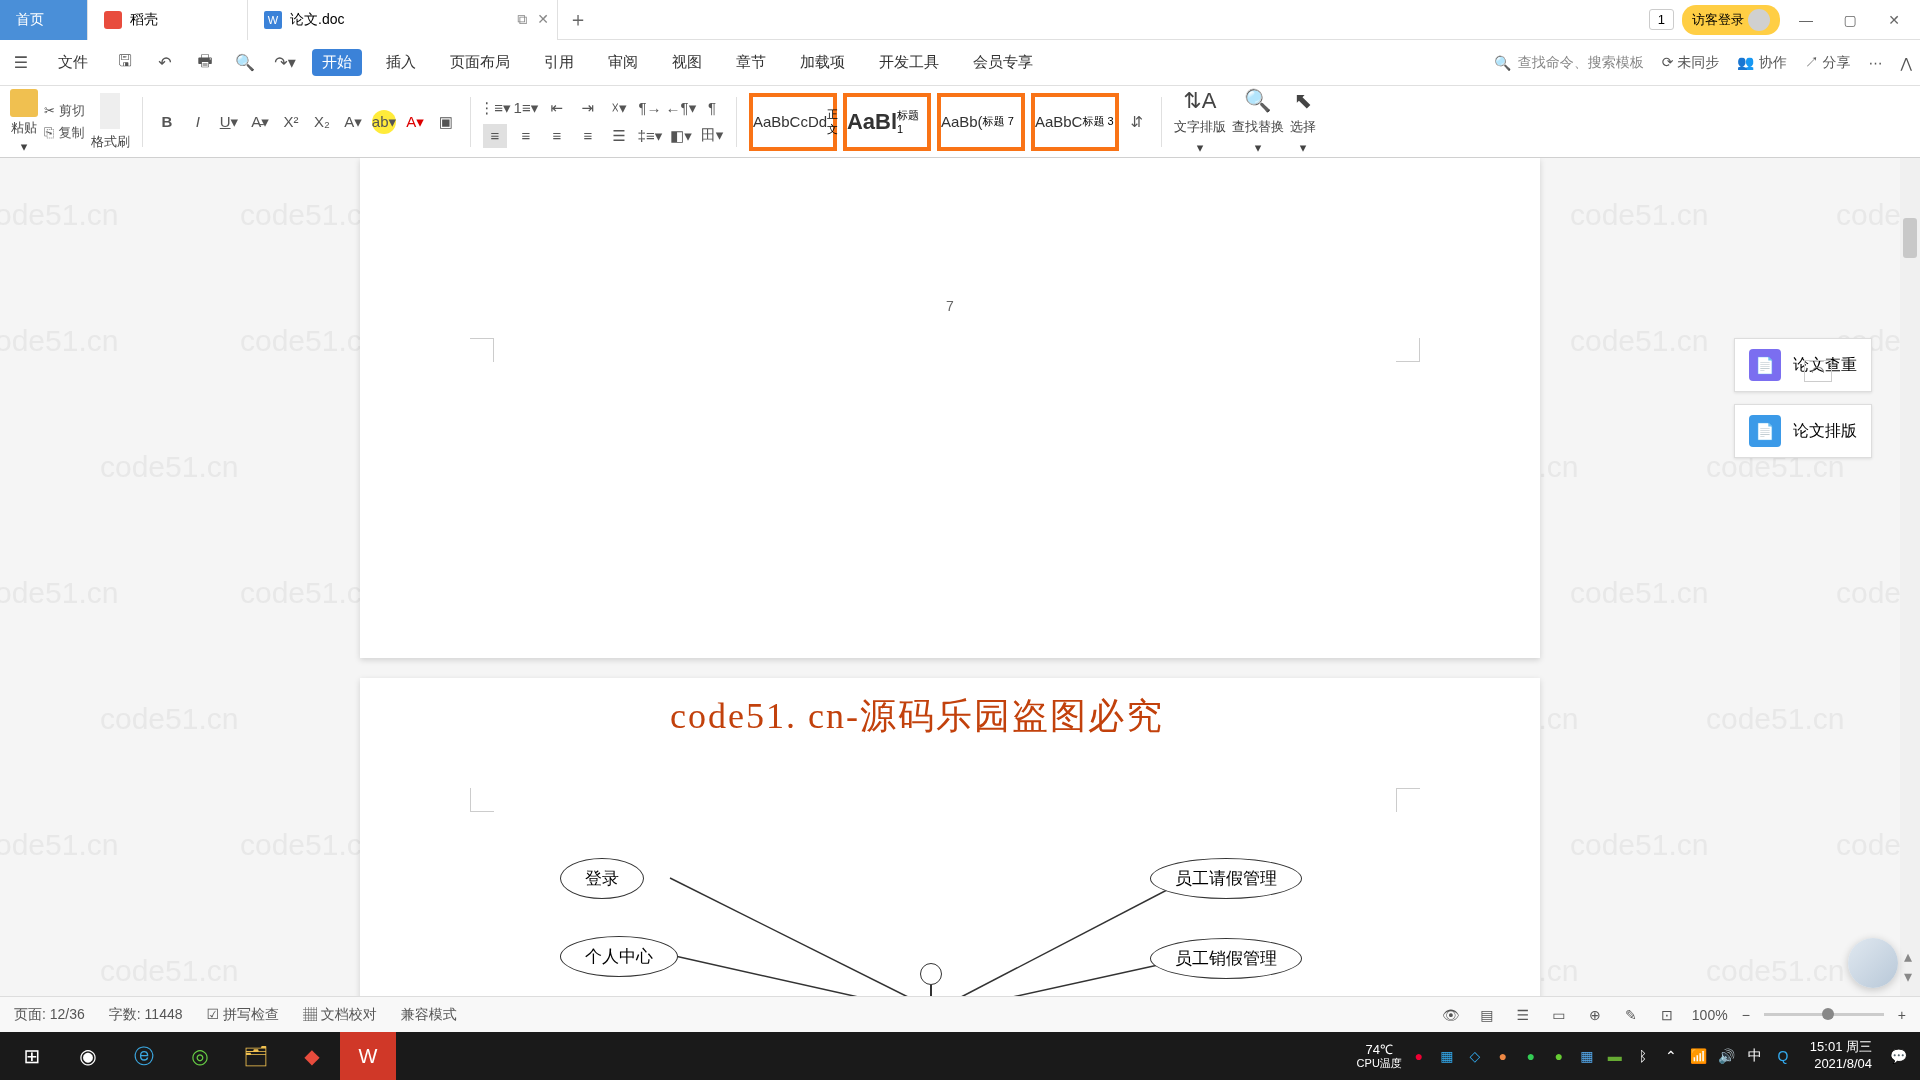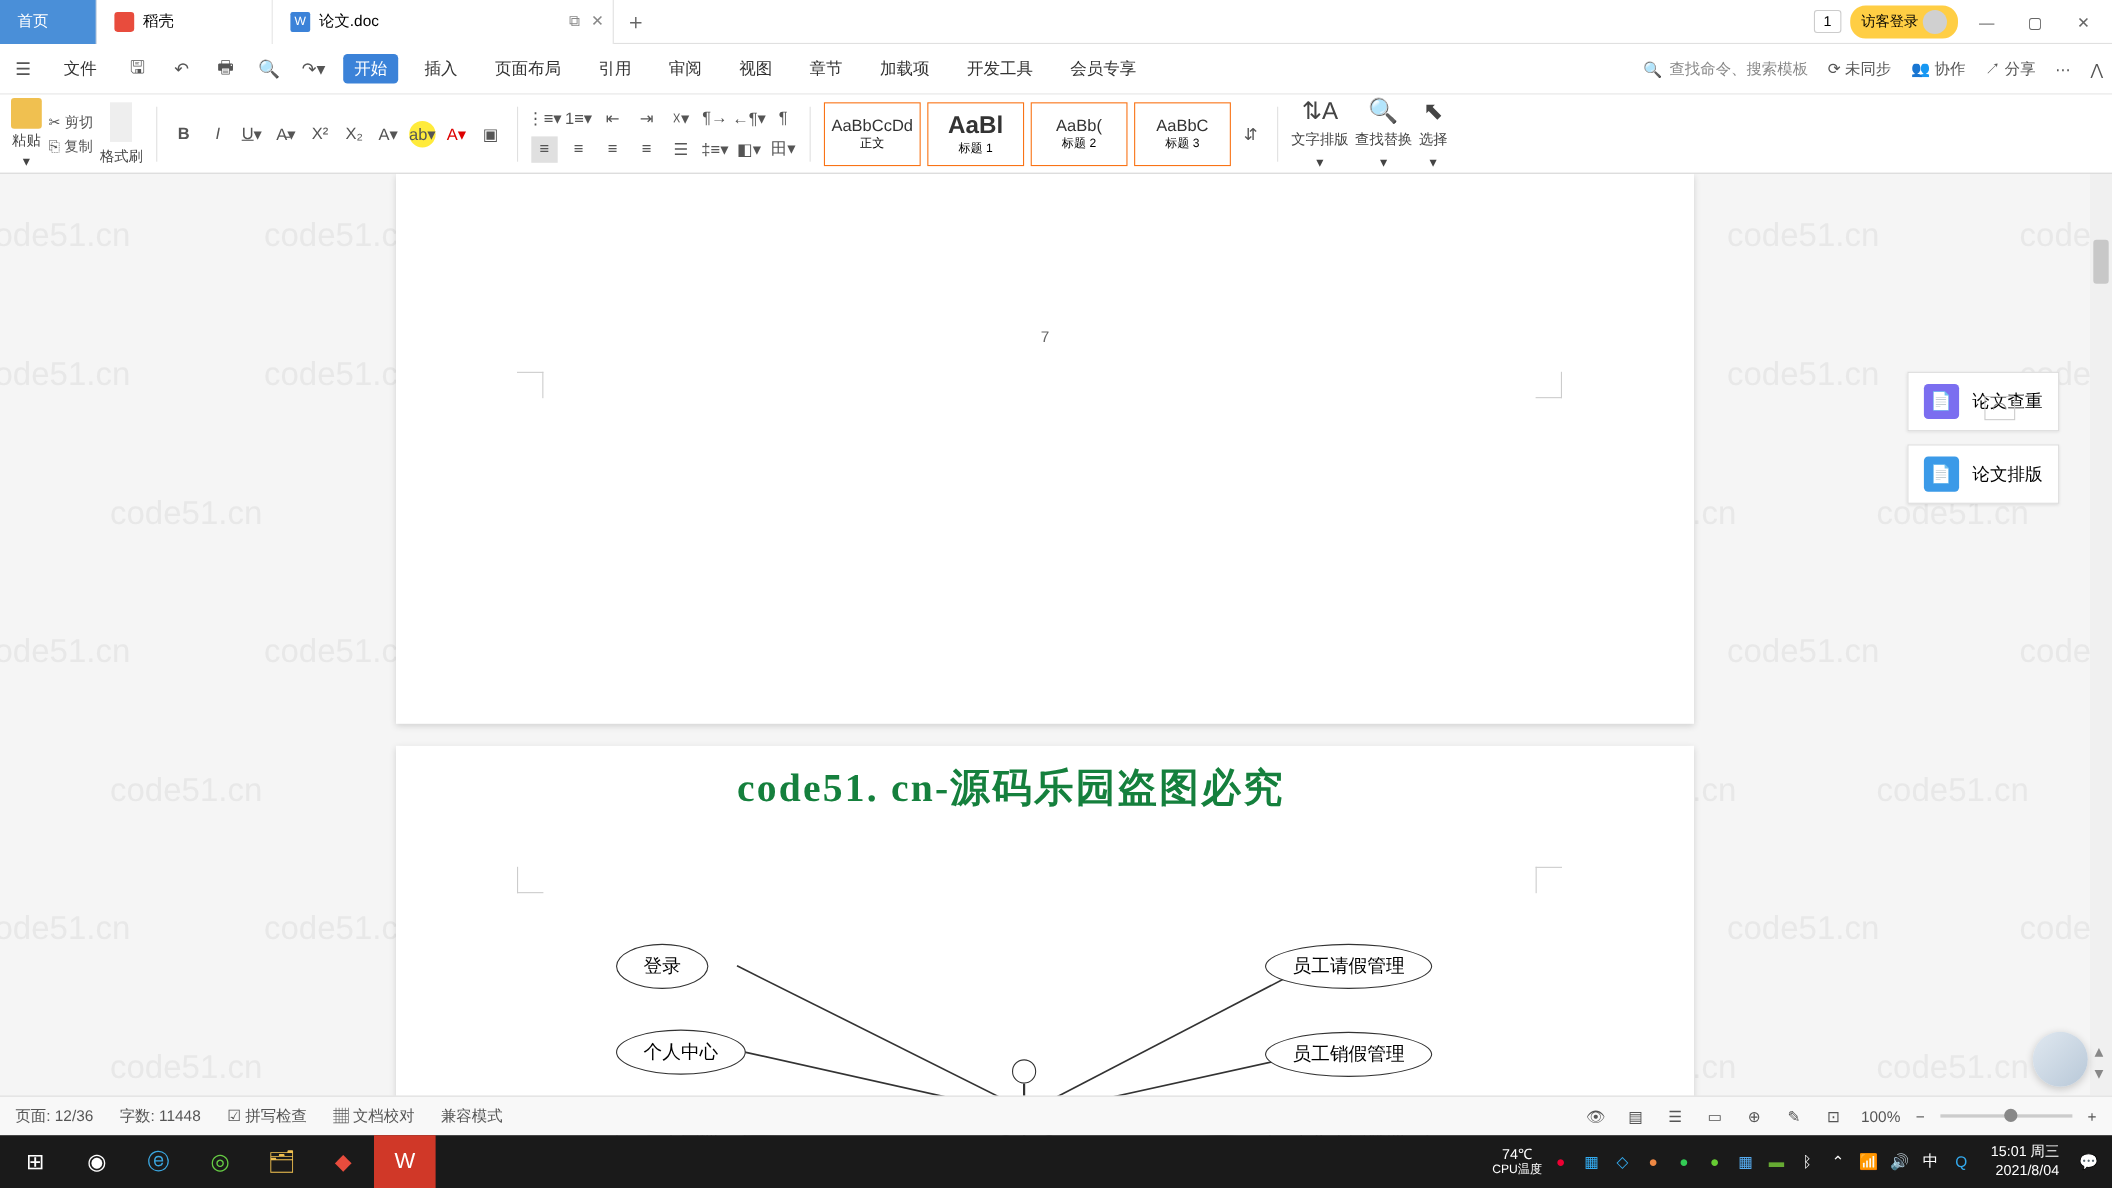--- a/index.html
+++ b/index.html
@@ -30,31 +30,31 @@
 .rb-row { display:flex; align-items:center; gap:6px; }
 .paste-btn { display:flex; flex-direction:column; align-items:center; gap:2px; }
 .paste-icon { width:28px; height:28px; background:#f0c050; border-radius:3px; }
 .small-btn { display:flex; align-items:center; gap:4px; font-size:13px; color:#555; }
 .fmt-icon { width:20px; height:36px; background:#eee; }
 .font-sel { border:1px solid #ccc; padding:3px 6px; font-size:13px; width:160px; background:#fff; }
 .size-sel { border:1px solid #ccc; padding:3px 6px; font-size:13px; width:80px; background:#fff; }
 .btn-row { display:flex; gap:7px; align-items:center; }
 .fbtn { width:24px; height:24px; display:flex; align-items:center; justify-content:center; color:#555; font-size:15px; }
 .sep { width:1px; height:50px; background:#e0e0e0; margin:0 6px; }
-.style-box { border:1px solid #f97316; width:88px; height:58px; display:flex; flex-direction:column; align-items:center; justify-content:center; font-size:11px; }
+.style-box { border:4px solid #f97316; width:88px; height:58px; display:flex; flex-direction:row; align-items:center; font-size:11px; }
 .style-prev { font-size:15px; color:#333; }
 .style-box.h1 .style-prev { font-size:22px; font-weight:bold; }
 .canvas { position:absolute; top:158px; left:0; right:20px; bottom:48px; background:#f5f5f5; overflow:hidden; }
 .watermark { position:absolute; color:#e8e8e8; font-size:30px; font-weight:300; pointer-events:none; z-index:0; }
 .page { position:absolute; background:#fff; box-shadow:0 2px 6px rgba(0,0,0,0.15); width:1180px; left:360px; }
 .page1 { top:0; height:500px; }
 .page2 { top:520px; height:800px; }
 .pagenum { text-align:center; color:#666; font-size:14px; margin-top:140px; }
 .page-margin { position:absolute; width:24px; height:24px; border:1px solid #ccc; }
-.red-banner { position:absolute; top:534px; left:670px; color:#15803d; font-size:36px; font-family:SimSun,serif; letter-spacing:2px; z-index:5;font-weight:bold; }
+.red-banner { position:absolute; top:534px; left:670px; color:#c2410c; font-size:36px; font-family:SimSun,serif; letter-spacing:2px; z-index:5; }
 .diagram { position:absolute; top:170px; left:180px; width:820px; height:380px; }
 .bubble { position:absolute; border:1.5px solid #333; border-radius:50%; padding:8px 24px; font-size:17px; background:#fff; white-space:nowrap; font-family:SimSun,serif; }
 .actor { position:absolute; left:380px; top:115px; }
 .actor-head { width:22px; height:22px; border:1.5px solid #333; border-radius:50%; background:#fff; }
 .actor-body { width:1.5px; height:70px; background:#333; margin:0 auto; }
 .side-panel { position:absolute; right:28px; top:180px; }
 .side-btn { display:flex; align-items:center; gap:12px; background:#fff; border:1px solid #ddd; padding:10px 14px; margin-bottom:12px; font-size:16px; box-shadow:0 1px 3px rgba(0,0,0,0.1); }
 .side-icon { width:32px; height:32px; border-radius:4px; display:flex; align-items:center; justify-content:center; color:#fff; }
 .side-icon.purple { background:#7b6ef0; }
 .side-icon.blue { background:#3b9ae8; }
@@ -193,21 +193,21 @@
     <div class="style-box">
         <div class="style-prev">AaBbCcDd</div>
         <div>正文</div>
       </div>
     <div class="style-box h1">
         <div class="style-prev">AaBl</div>
         <div>标题 1</div>
       </div>
     <div class="style-box">
         <div class="style-prev">AaBb(</div>
-        <div>标题 2</div>
+        <div>标题 7</div>
       </div>
     <div class="style-box">
         <div class="style-prev">AaBbC</div>
         <div>标题 3</div>
       </div>
     <div class="fbtn">⇵</div>
   </div>
   <div class="sep"></div>
   <div class="rb-group"><div style="font-size:22px;">⇅A</div><span>文字排版</span>▾</div>
   <div class="rb-group"><div style="font-size:22px;">🔍</div><span>查找替换</span>▾</div>

